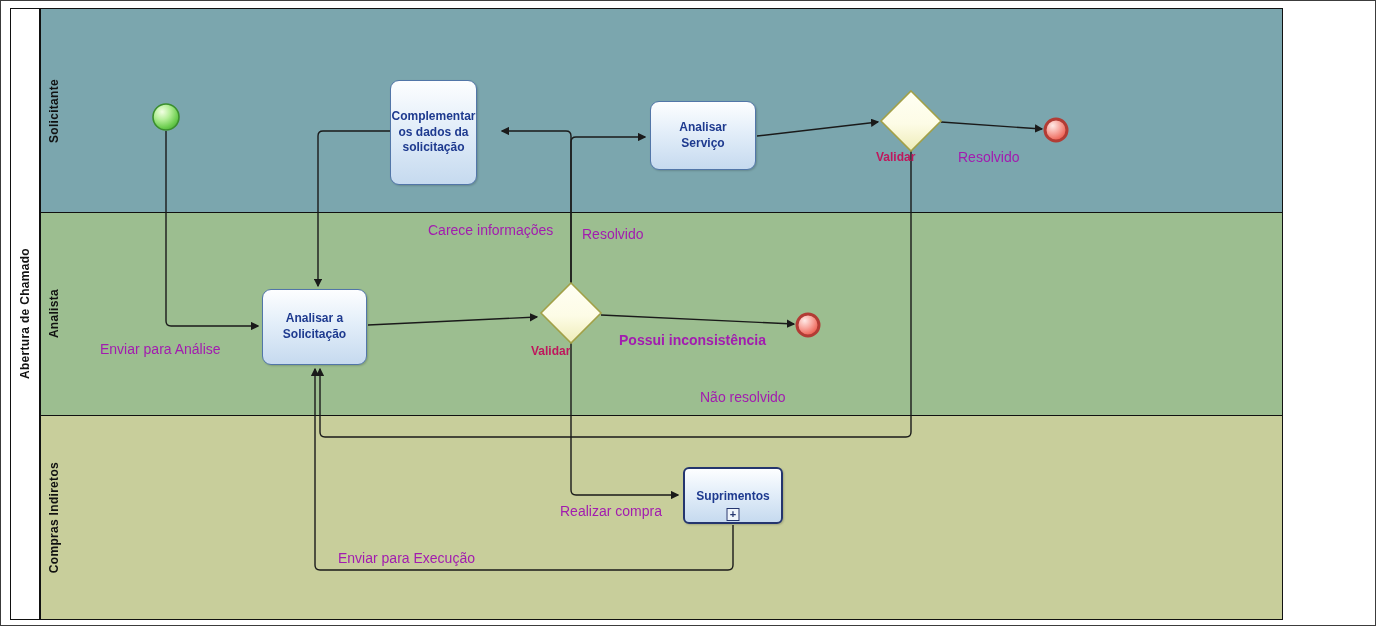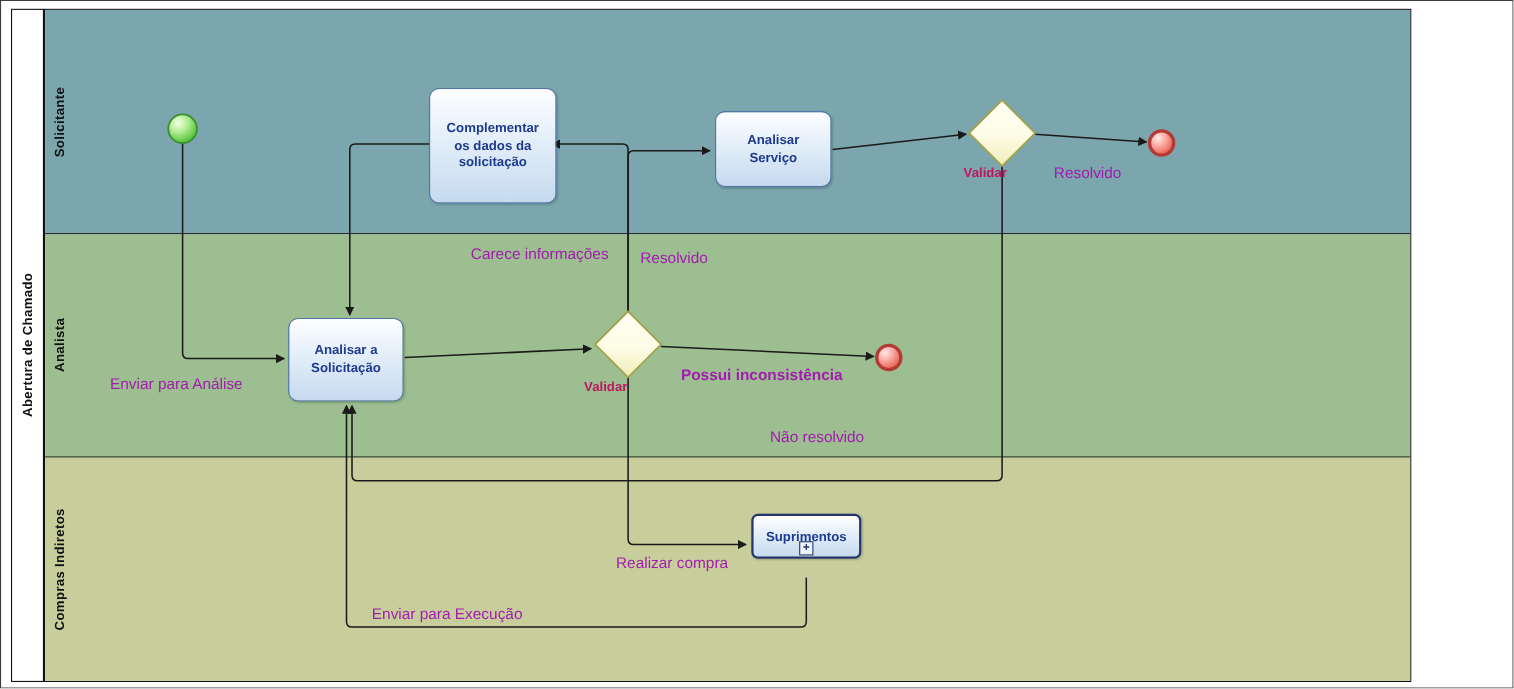--- a/index.html
+++ b/index.html
@@ -32,25 +32,25 @@
   .flow { fill:none; stroke:#1a1a1a; stroke-width:1.4; stroke-linejoin:round; }
   
   .task {
     position:absolute; box-sizing:border-box;
     border:1.6px solid #5276a8; border-radius:9px;
     background:linear-gradient(to bottom,#fdfeff 0%,#e3eef9 45%,#c6daef 100%);
     display:flex; align-items:center; justify-content:center; text-align:center;
     font-size:12px; font-weight:bold; color:#1e3a8f; line-height:1.3; padding:17px 12px;
     box-shadow:1px 1px 2px rgba(0,0,0,.18);
   }
-  .n-complementar        { left:390px; top:80px;  width:116px; height:105px; padding:2px 22px; }
+  .n-complementar        { left:390px; top:80px;  width:87px; height:105px; padding:2px 22px; }
   .n-analisar-servico    { left:650px; top:101px; width:106px; height:69px;  padding:2px 18px; }
   .n-analisar-solicitacao{ left:262px; top:289px; width:105px; height:76px; }
   .subprocess {
-    position:absolute; left:683px; top:467px; width:100px; height:41px; box-sizing:border-box;
+    position:absolute; left:683px; top:467px; width:100px; height:57px; box-sizing:border-box;
     border:2.6px solid #24356e; border-radius:6px;
     background:linear-gradient(to bottom,#fdfeff 0%,#e3eef9 45%,#c6daef 100%);
     display:flex; align-items:center; justify-content:center; 
     font-size:12px; font-weight:bold; color:#1e3a8f;
     box-shadow:1px 1px 2px rgba(0,0,0,.18);
   }
   .plus-box {
     position:absolute; left:50%; transform:translateX(-50%); bottom:1px;
     width:13px; height:13px; box-sizing:border-box; border:1.4px solid #24356e;
     background:#eef4fb; display:flex; align-items:center; justify-content:center;

